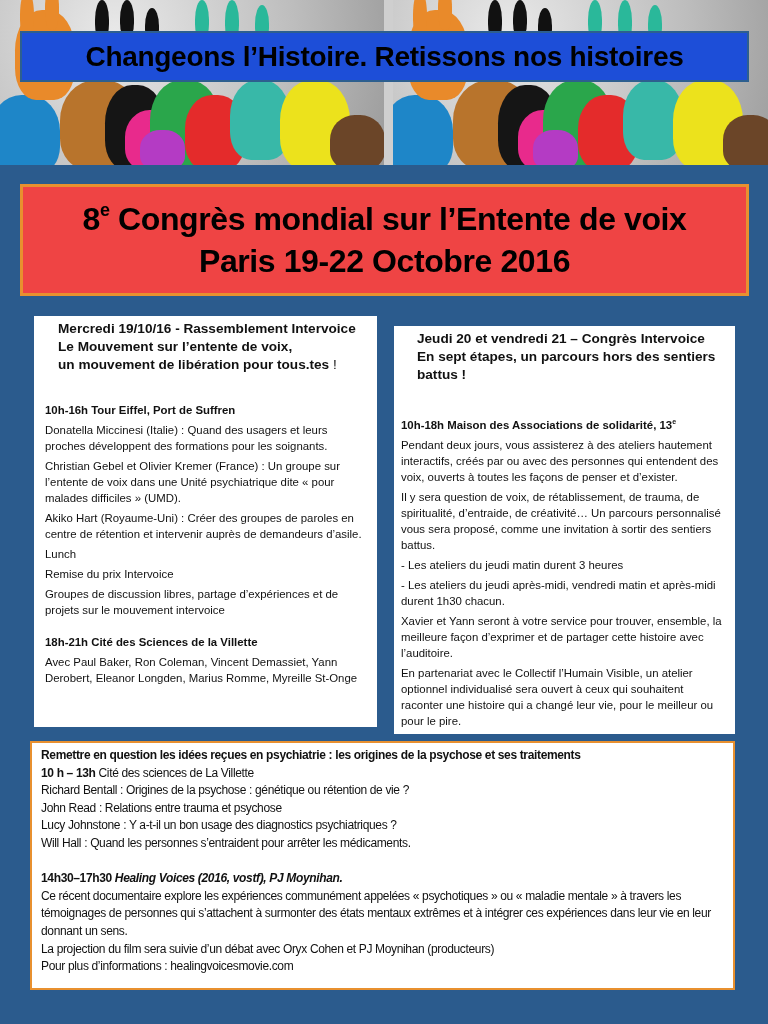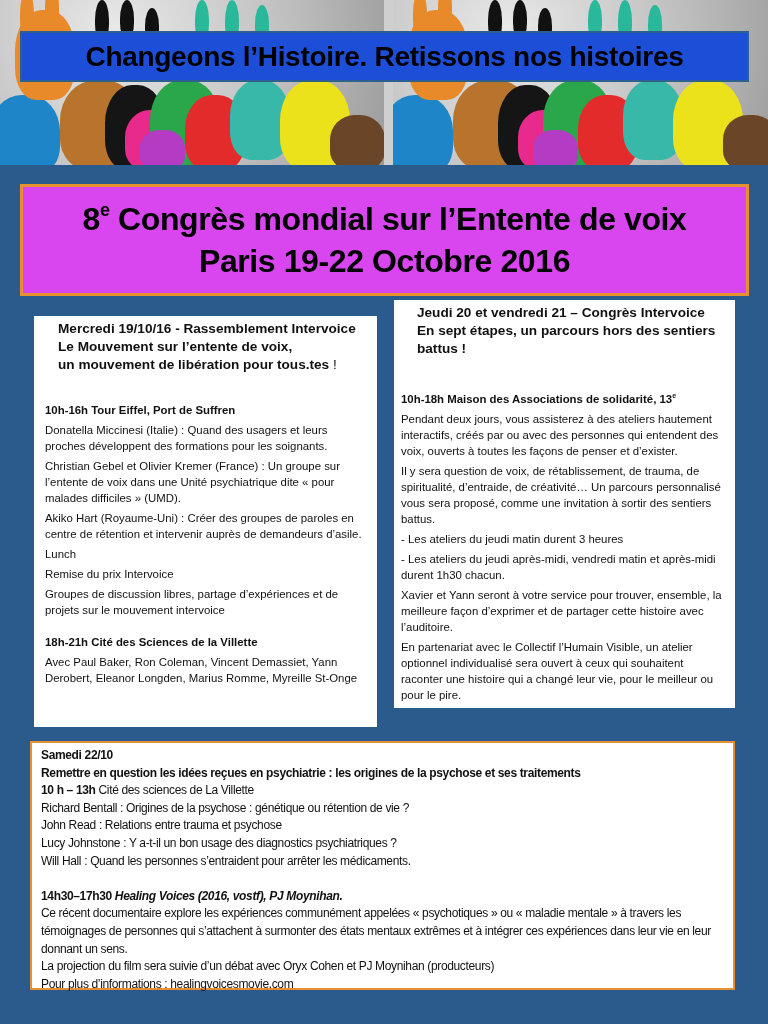--- a/index.html
+++ b/index.html
@@ -29,36 +29,36 @@
     border: 2px solid #2d5f8f;
     display: flex; align-items: center; justify-content: center;
   }
   .banner-title {
     font-size: 28px; font-weight: bold; letter-spacing: -0.3px; color: #000;
     white-space: nowrap;
   }
   
   .main-title-box {
     position: absolute; left: 20px; top: 184px; width: 729px; height: 112px;
-    background: #d946ef;
+    background: #ef4444;
     border: 3px solid #e8902f;
     display: flex; flex-direction: column; align-items: center; justify-content: center;
   }
   .main-title-line {
     font-size: 32px; font-weight: bold; line-height: 42px; color: #000; white-space: nowrap;
     letter-spacing: -0.4px;
   }
   .main-title-line sup { font-size: 18px; vertical-align: 14px; line-height: 0; }
   
   .panel {
     position: absolute; background: #fff;
     font-size: 11.4px; line-height: 16px;
   }
   .panel.left { left: 34px; top: 316px; width: 343px; height: 411px; padding: 4px 8px 6px 8px; }
-  .panel.right { left: 394px; top: 300px; width: 341px; height: 408px; padding: 4px 7px 6px 7px; }
+  .panel.right { left: 394px; top: 326px; width: 341px; height: 408px; padding: 4px 7px 6px 7px; }
   .panel-heading { font-size: 13.6px; font-weight: bold; line-height: 18px; color: #111; margin-left: 16px; }
   .panel-heading .normal { font-weight: normal; }
   .gap { height: 28px; }
   .sub-heading { font-weight: bold; font-size: 11.4px; margin-bottom: 4px; }
   .para { margin-bottom: 4px; }
   .para.center { text-align: left; }
   .left .sub-heading, .left .para { padding-left: 3px; }
   
   .saturday {
     position: absolute; left: 30px; top: 741px; width: 705px; height: 249px;
@@ -153,21 +153,20 @@
   <div class="sub-heading"><span>10h-18h Maison des Associations de solidarité, 13</span><sup style="font-size:7px">e</sup></div>
   <div class="para">Pendant deux jours, vous assisterez à des ateliers hautement interactifs, créés par ou avec des personnes qui entendent des voix, ouverts à toutes les façons de penser et d’exister.</div>
   <div class="para">Il y sera question de voix, de rétablissement, de trauma, de spiritualité, d’entraide, de créativité… Un parcours personnalisé vous sera proposé, comme une invitation à sortir des sentiers battus.</div>
   <div class="para">- Les ateliers du jeudi matin durent 3 heures</div>
   <div class="para">- Les ateliers du jeudi après-midi, vendredi matin et après-midi durent 1h30 chacun.</div>
   <div class="para">Xavier et Yann seront à votre service pour trouver, ensemble, la meilleure façon d’exprimer et de partager cette histoire avec l’auditoire.</div>
   <div class="para">En partenariat avec le Collectif l’Humain Visible, un atelier optionnel individualisé sera ouvert à ceux qui souhaitent raconter une histoire qui a changé leur vie, pour le meilleur ou pour le pire.</div>
 </div>
 
 <div class="saturday">
-  <div class="b">Samedi 22/10</div>
   <div class="b">Remettre en question les idées reçues en psychiatrie : les origines de la psychose et ses traitements</div>
   <div><span class="b">10 h – 13h</span><span> Cité des sciences de La Villette</span></div>
   <div>Richard Bentall : Origines de la psychose : génétique ou rétention de vie ?</div>
   <div>John Read : Relations entre trauma et psychose</div>
   <div>Lucy Johnstone : Y a-t-il un bon usage des diagnostics psychiatriques ?</div>
   <div>Will Hall : Quand les personnes s’entraident pour arrêter les médicaments.</div>
   <div class="spacer"></div>
   <div><span class="b">14h30–17h30 </span><span class="i">Healing Voices (2016, vostf), PJ Moynihan.</span></div>
   <div>Ce récent documentaire explore les expériences communément appelées « psychotiques » ou « maladie mentale » à travers les témoignages de personnes qui s’attachent à surmonter des états mentaux extrêmes et à intégrer ces expériences dans leur vie en leur donnant un sens.</div>
   <div>La projection du film sera suivie d’un débat avec Oryx Cohen et PJ Moynihan (producteurs)</div>

